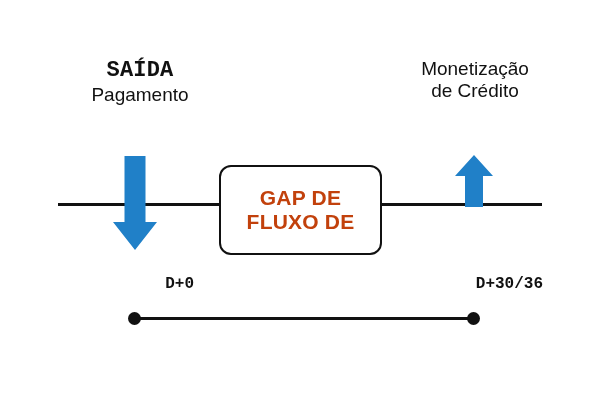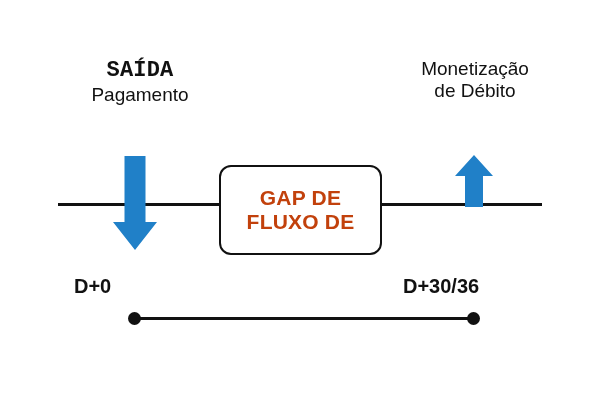--- a/index.html
+++ b/index.html
@@ -116,42 +116,43 @@
     border-radius: 50%;
     background: #111111;
     top: 312px;
   }
   #span-dot-start { left: 128px; }
   #span-dot-end   { left: 467px; }
 
   
   .day-label {
     position: absolute;
-    font-size: 20px;
+    font-size: 16px;
     font-weight: 700;
     color: #111111;
     white-space: nowrap;
-    text-align: left;
+    text-align: right;
+    font-family: Liberation Mono, monospace;
   }
   #day-label-start { left: 74px; top: 275px; width: 120px; }
   #day-label-end   { left: 403px; top: 275px; width: 140px; }
 </style>
 </head>
 <body>
 
 <div id="canvas">
 
   <div class="label-block" id="exit-label-block">
     <span class="heading">SAÍDA</span>
     <span class="sub">Pagamento</span>
   </div>
 
   <div class="label-block" id="entry-label-block">
     <span class="sub">Monetização</span>
-    <span class="sub">de Débito</span>
+    <span class="sub">de Crédito</span>
   </div>
 
   <div id="timeline-axis"></div>
 
   <svg class="arrow-svg" id="outflow-arrow" width="46" height="96" viewBox="0 0 46 96">
     <polygon points="12.5,0 33.5,0 33.5,66 45,66 23,94 1,66 12.5,66" fill="#2080C8"></polygon>
   </svg>
 
   <svg class="arrow-svg" id="inflow-arrow" width="38" height="52" viewBox="0 0 38 52">
     <polygon points="19,0 38,21 28,21 28,52 10,52 10,21 0,21" fill="#2080C8"></polygon>

